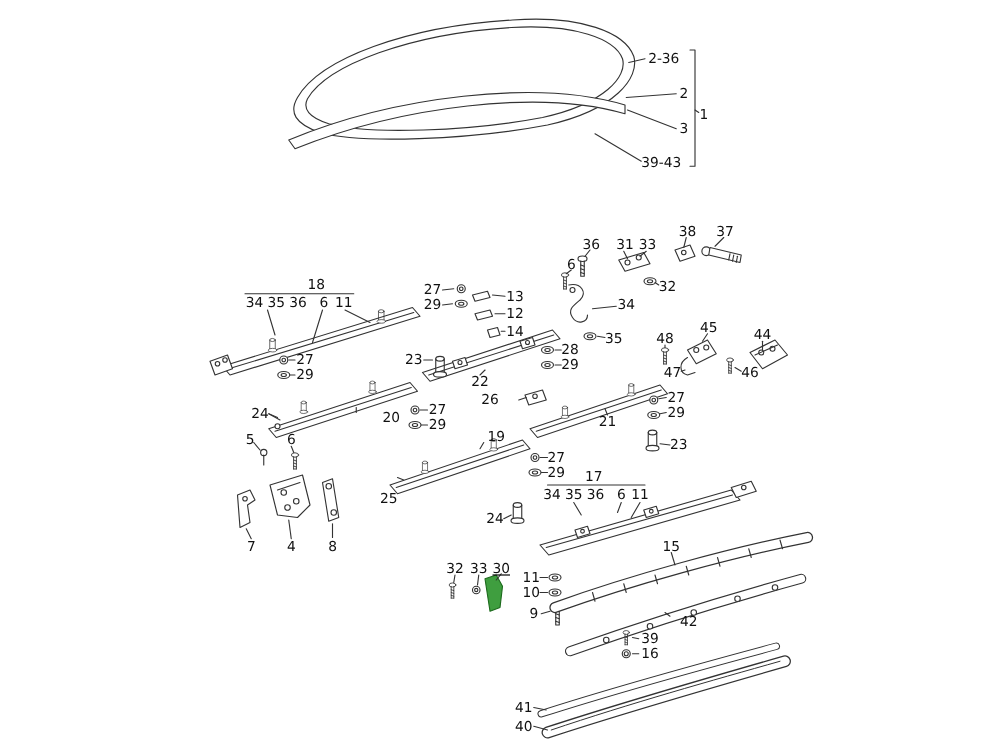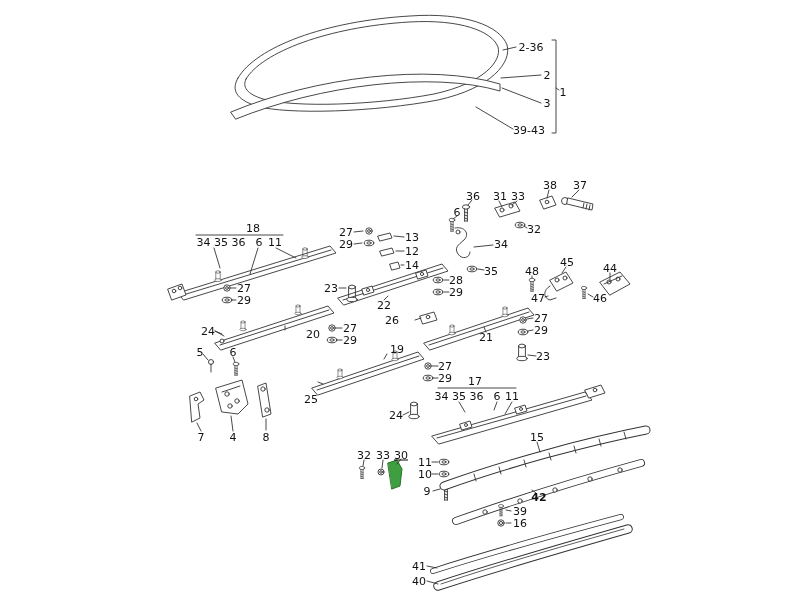--- a/index.html
+++ b/index.html
@@ -452,20 +452,20 @@
       <span class="part-label" style="left: 233px; top: 437px;">4</span>
       <span class="part-label" style="left: 266px; top: 437px;">8</span>
       <span class="part-label" style="left: 396px; top: 415px;">24</span>
       <span class="part-label" style="left: 537px; top: 437px;">15</span>
       <span class="part-label" style="left: 364px; top: 455px;">32</span>
       <span class="part-label" style="left: 383px; top: 455px;">33</span>
       <span class="part-label" style="left: 401px; top: 455px; text-decoration: underline;">30</span>
       <span class="part-label" style="left: 425px; top: 462px;">11</span>
       <span class="part-label" style="left: 425px; top: 474px;">10</span>
       <span class="part-label" style="left: 427px; top: 491px;">9</span>
-      <span class="part-label" style="left: 539px; top: 497px; font-weight: bold;">42</span>
+      <span class="part-label" style="left: 551px; top: 497px;">42</span>
       <span class="part-label" style="left: 520px; top: 511px;">39</span>
       <span class="part-label" style="left: 520px; top: 523px;">16</span>
       <span class="part-label" style="left: 419px; top: 566px;">41</span>
       <span class="part-label" style="left: 419px; top: 581px;">40</span>
     </div>
 
 </div>
 
 </body></html>

